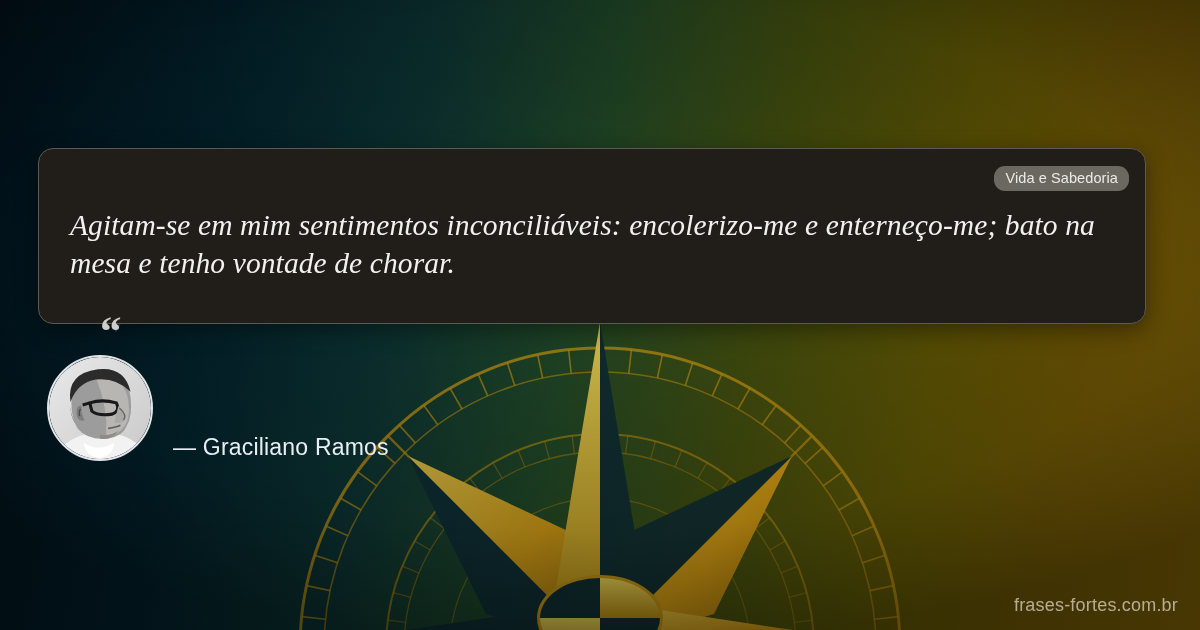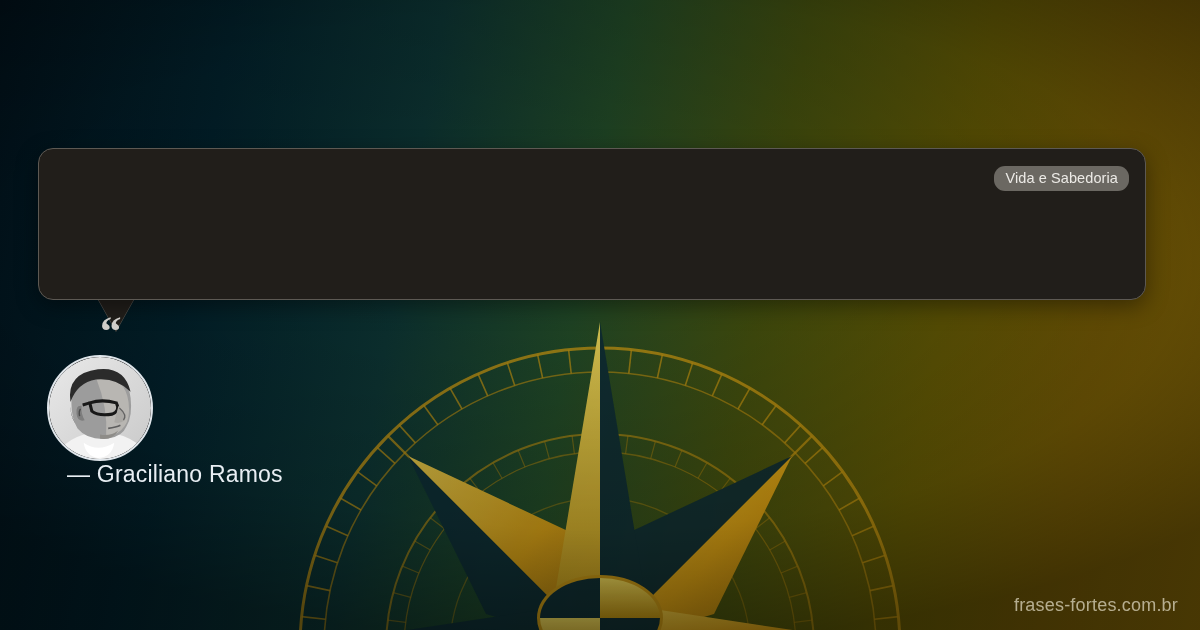--- a/index.html
+++ b/index.html
@@ -38,21 +38,21 @@
     width:720px; height:720px;
     opacity:0.92;
     pointer-events:none;
   }
   .compass-wrap svg { display:block; width:100%; height:100%; }
 
   
   .card {
     position:absolute;
     left:38px; top:148px;
-    width:1108px; height:152px;
+    width:1108px; height:176px;
     background:#211e1a;
     border:1px solid #5d5953;
     border-radius:15px;
     box-shadow:0 6px 22px rgba(0,0,0,0.40);
   }
   .card-tail {
     position:absolute;
     left:98px; top:299px;
     width:0; height:0;
     border-left:18px solid transparent;
@@ -90,21 +90,21 @@
     font-size:29.5px;
     line-height:1.30;
     color:#f2f1ee;
     letter-spacing:0.1px;
   }
 
   
   .author-row {
     position:absolute;
     left:47px; top:355px;
-    display:flex; align-items:flex-start;flex-direction:column;
+    display:flex; align-items:flex-end;
   }
   .avatar {
     width:106px; height:106px;
     border-radius:50%;
     border:2px solid #dfe5ea;
     overflow:hidden;
     flex:0 0 auto;
     background:#2a2a2a;
     position:relative;
   }
@@ -323,20 +323,21 @@
       </g>
     </svg>
   </div>
 
   <div class="bg-vignette"></div>
 
   <div class="card-tail"></div>
   <div class="card">
     <div class="badge">Vida e Sabedoria</div>
     <div class="quote-mark">“</div>
+    <div class="quote-text">Agitam-se em mim sentimentos inconciliáveis: encolerizo-me e enterneço-me; bato na mesa e tenho vontade de chorar.</div>
   </div>
 
   <div class="author-row">
     <div class="avatar">
       <svg viewBox="0 0 100 100" xmlns="http://www.w3.org/2000/svg">
         <defs>
           <clipPath id="clipC">
               <circle cx="50" cy="50" r="50"></circle>
             </clipPath>
           <linearGradient id="bwBg" x1="0" y1="0" x2="1" y2="1">

